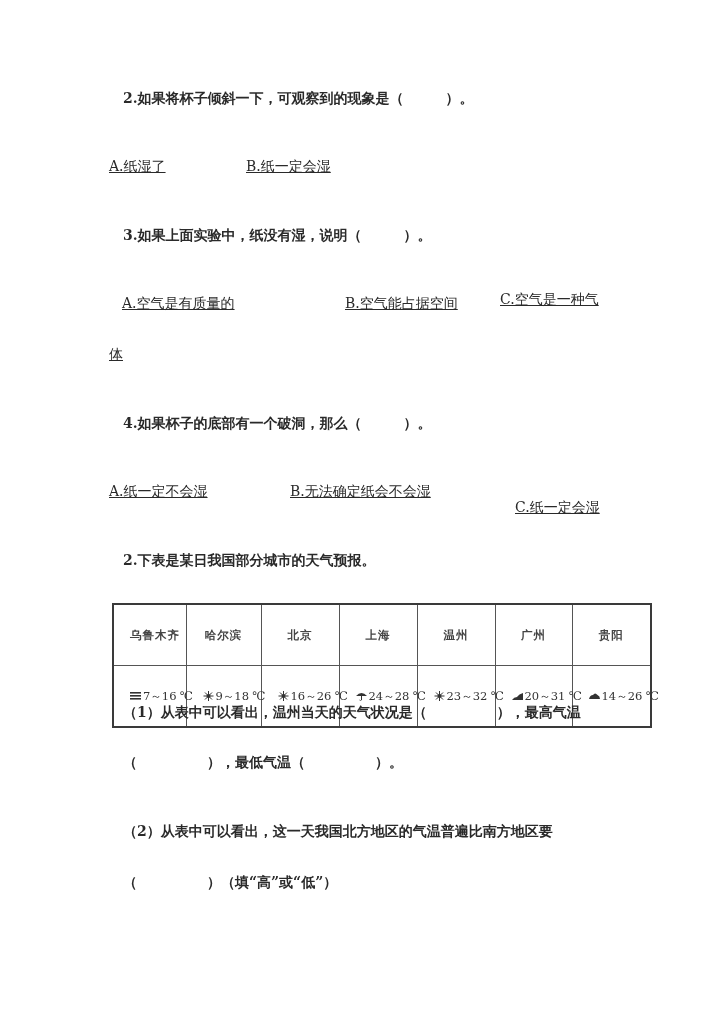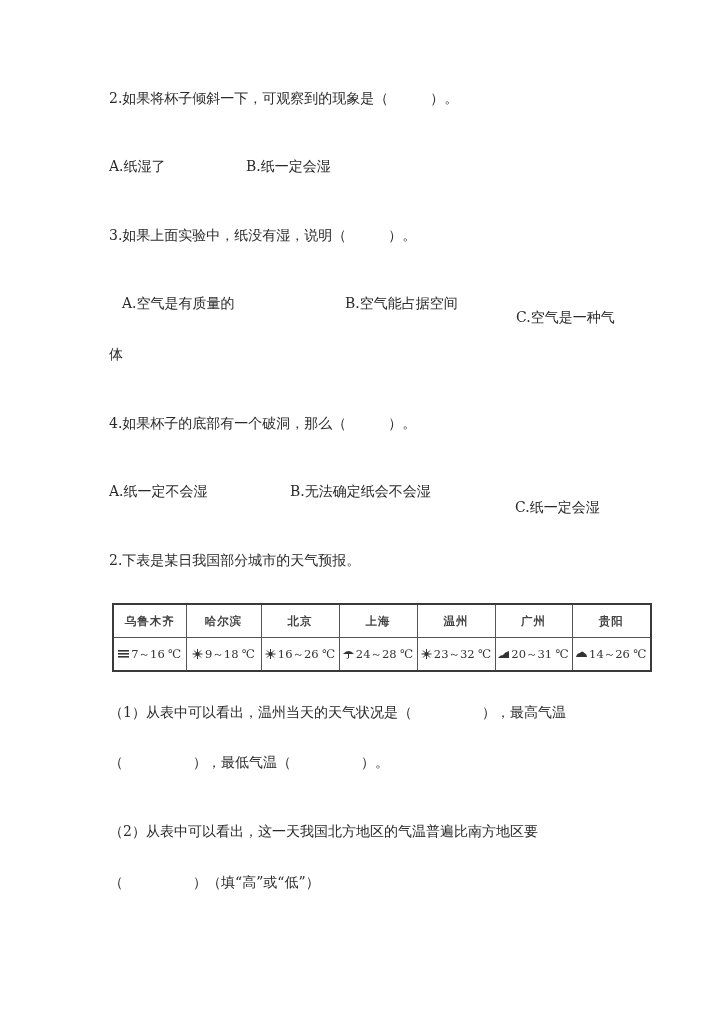--- a/index.html
+++ b/index.html
@@ -1,40 +1,40 @@
 <!DOCTYPE html>
 <html><head>
 <meta charset="utf-8">
 <style>
   html, body { margin: 0; padding: 0; background: #ffffff; }
   body { width: 720px; height: 1018px; position: relative; overflow: hidden;
          font-family: "DejaVu Serif", "Liberation Serif", serif; color: #2a2a2a; }
-  .line { position: absolute; left: 109px; font-size: 14px; line-height: 18px; white-space: pre; }
-  .opt { position: absolute; font-size: 14px; line-height: 18px; white-space: pre; }
+  .line { position: absolute; left: 123px; font-size: 14px; line-height: 18px; white-space: pre; font-weight: bold; }
+  .opt { position: absolute; font-size: 14px; line-height: 18px; white-space: pre; text-decoration: underline; }
   table.wx { position: absolute; left: 112px; top: 603px; width: 538px; height: 60px;
              border-collapse: collapse; border: 2px solid #3a3a3a; table-layout: fixed; }
-  table.wx td { border: 1px solid #555; text-align: center; font-size: 11.5px; height: 28px; padding: 2px;
+  table.wx td { border: 1px solid #555; text-align: center; font-size: 11.5px; height: 28px; padding: 16px;
                 font-family: "DejaVu Serif", serif; color: #333; white-space: nowrap; }
   table.wx tr.head td { font-weight: bold; color: #444; letter-spacing: 1px; }
   .ico { display: inline-block; width: 11px; height: 10px; vertical-align: -1px; margin-right: 2px; }
 </style>
 </head>
 <body>
 
 <div>
   <div class="line" style="top:89px;">2.如果将杯子倾斜一下，可观察到的现象是（　　　）。</div>
   <div class="opt" style="left:109px; top:157px;">A.纸湿了</div>
   <div class="opt" style="left:246px; top:157px;">B.纸一定会湿</div>
 </div>
 
 <div>
   <div class="line" style="top:226px;">3.如果上面实验中，纸没有湿，说明（　　　）。</div>
   <div class="opt" style="left:109px; top:294px;margin-left:13px;">A.空气是有质量的</div>
   <div class="opt" style="left:305px; top:294px;margin-left:40px;">B.空气能占据空间</div>
-  <div class="opt" style="left:500px; top:308px;margin-left:16px;">C.空气是一种气</div>
+  <div class="opt" style="left:500px; top:290px;">C.空气是一种气</div>
   <div class="opt" style="left:109px; top:345px;">体</div>
 </div>
 
 <div>
   <div class="line" style="top:414px;">4.如果杯子的底部有一个破洞，那么（　　　）。</div>
   <div class="opt" style="left:109px; top:482px;">A.纸一定不会湿</div>
   <div class="opt" style="left:290px; top:482px;">B.无法确定纸会不会湿</div>
   <div class="opt" style="left:515px; top:498px;">C.纸一定会湿</div>
 </div>
 

